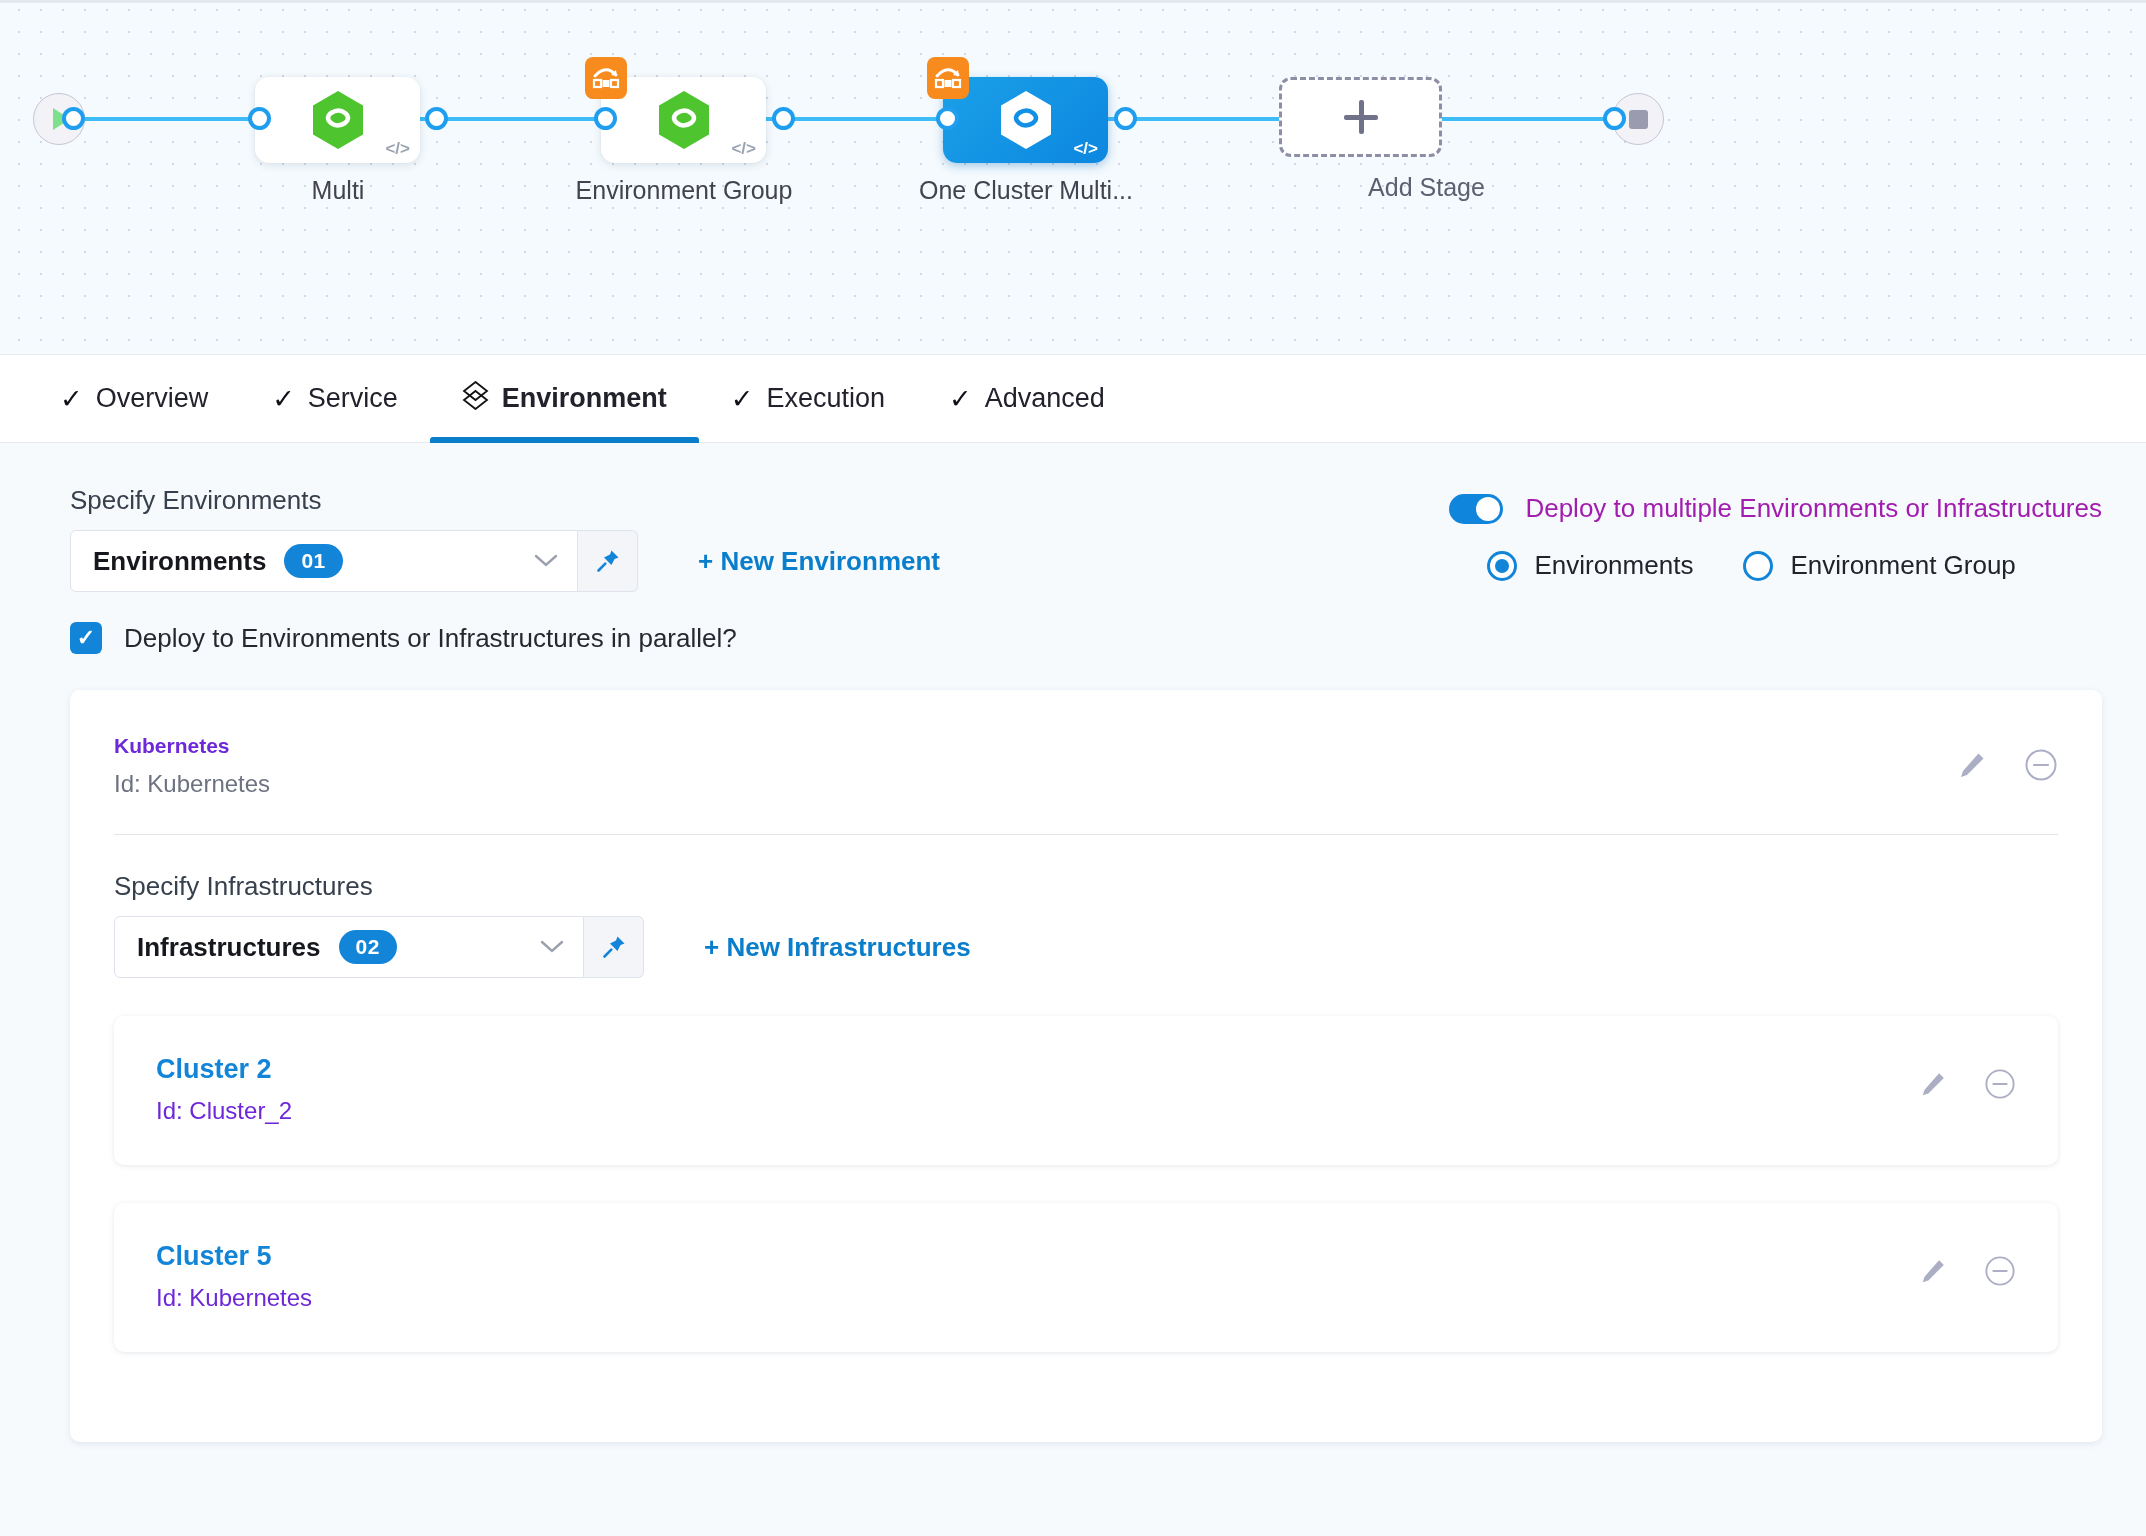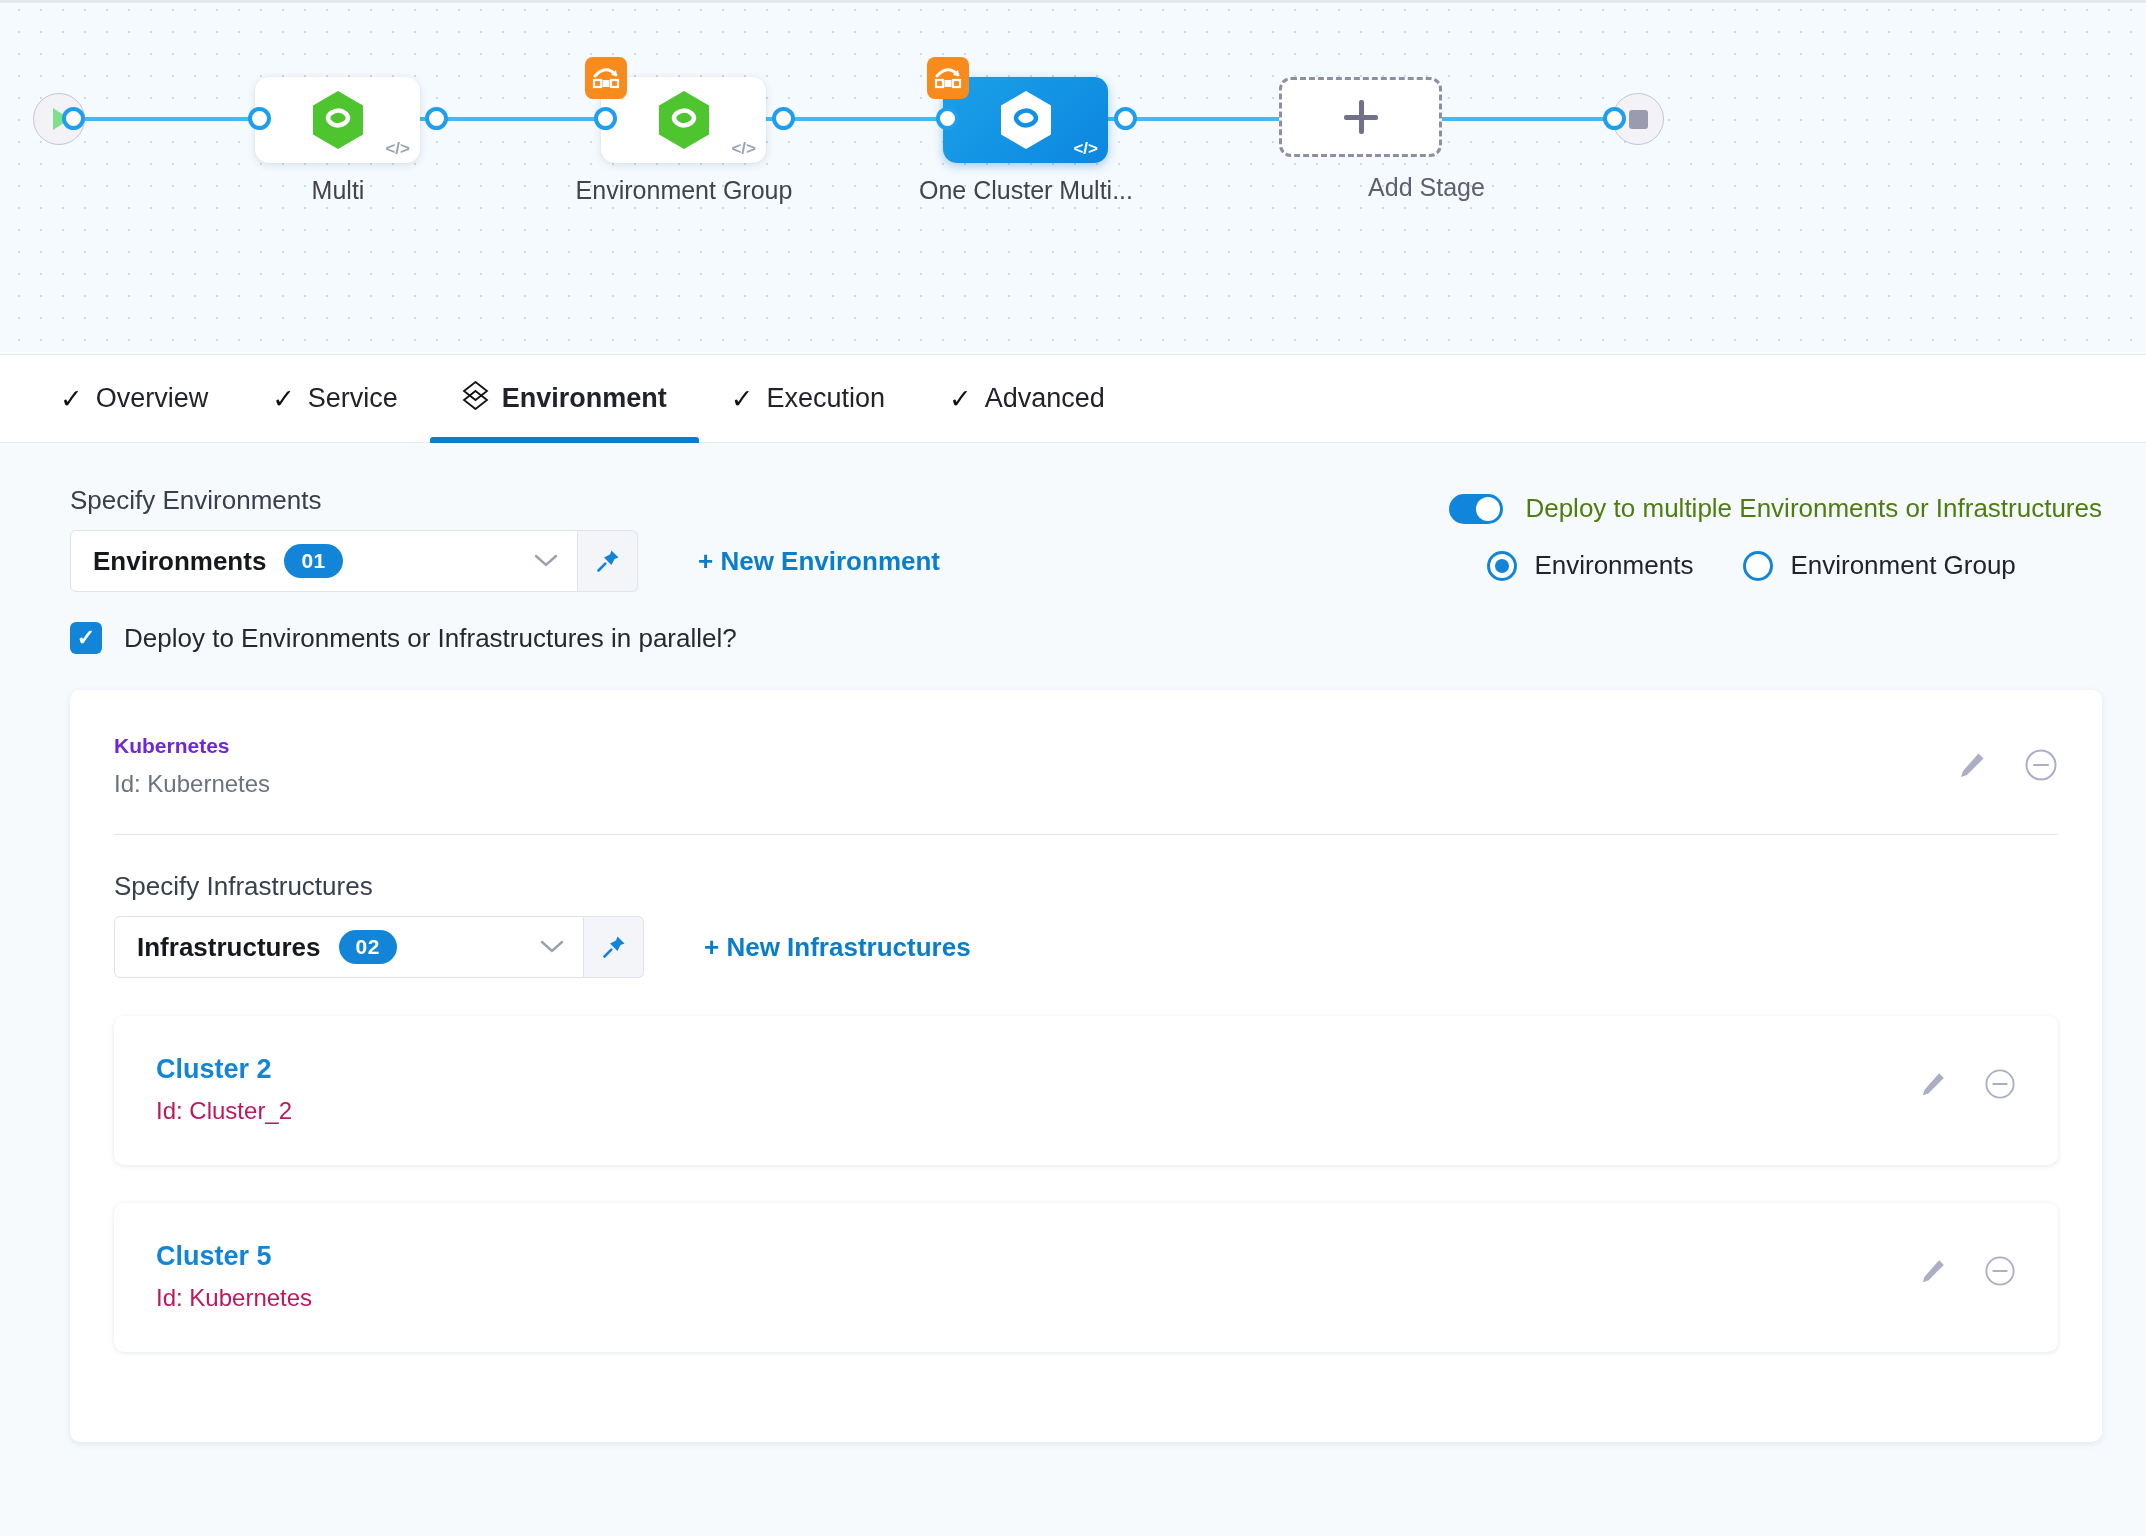--- a/index.html
+++ b/index.html
@@ -162,21 +162,21 @@
   .right-col { text-align: left; padding-top: 8px; }
   .toggle-row { display: flex; align-items: center; gap: 22px; }
   .toggle {
     width: 54px; height: 30px; border-radius: 16px; background: #0f86dc;
     position: relative; cursor: pointer; flex: none;
   }
   .toggle .knob {
     position: absolute; right: 3px; top: 3px;
     width: 24px; height: 24px; border-radius: 50%; background: #fff;
   }
-  .toggle-label { font-size: 26px; color: #4d7c0f; text-align: center; }
+  .toggle-label { font-size: 26px; color: #a21caf; text-align: center; }
   .radio-row { display: flex; align-items: center; gap: 26px; margin-top: 26px; padding-left: 38px; }
   .radio-item { display: flex; align-items: center; gap: 17px; cursor: pointer; margin-right: 24px; }
   .radio {
     width: 30px; height: 30px; border-radius: 50%;
     border: 3px solid #1285d8; background: #fff;
     display: flex; align-items: center; justify-content: center; flex: none;
   }
   .radio.on::after { content: ""; width: 14px; height: 14px; border-radius: 50%; background: #1285d8; }
   .radio.off { border-color: #1285d8; }
   .radio-label { font-size: 26px; color: #22242c; }
@@ -209,21 +209,21 @@
   .infra-section { padding-top: 36px; }
 
   .infra-select { width: 470px; }
   .infra-card {
     position: relative; background: #fff; border-radius: 10px;
     box-shadow: 0 1px 5px rgba(50,70,100,.13);
     margin-top: 38px; padding: 38px 42px 40px 42px;
     display: flex; align-items: flex-start; min-height: 148px;
   }
   .infra-title { font-size: 27px; color: #1285d8; font-weight: bold; cursor: pointer; }
-  .infra-id { font-size: 24px; color: #be185d; margin-top: 12px; }
+  .infra-id { font-size: 24px; color: #6d28d9; margin-top: 12px; }
 </style>
 </head>
 <body>
 
 <div class="canvas">
 
   <div class="wire" style="left:72px;  width:190px;"></div>
   <div class="wire" style="left:258px; width:258px;"></div>
   <div class="wire" style="left:512px; width:260px;"></div>
   <div class="wire" style="left:768px; width:260px;"></div>

